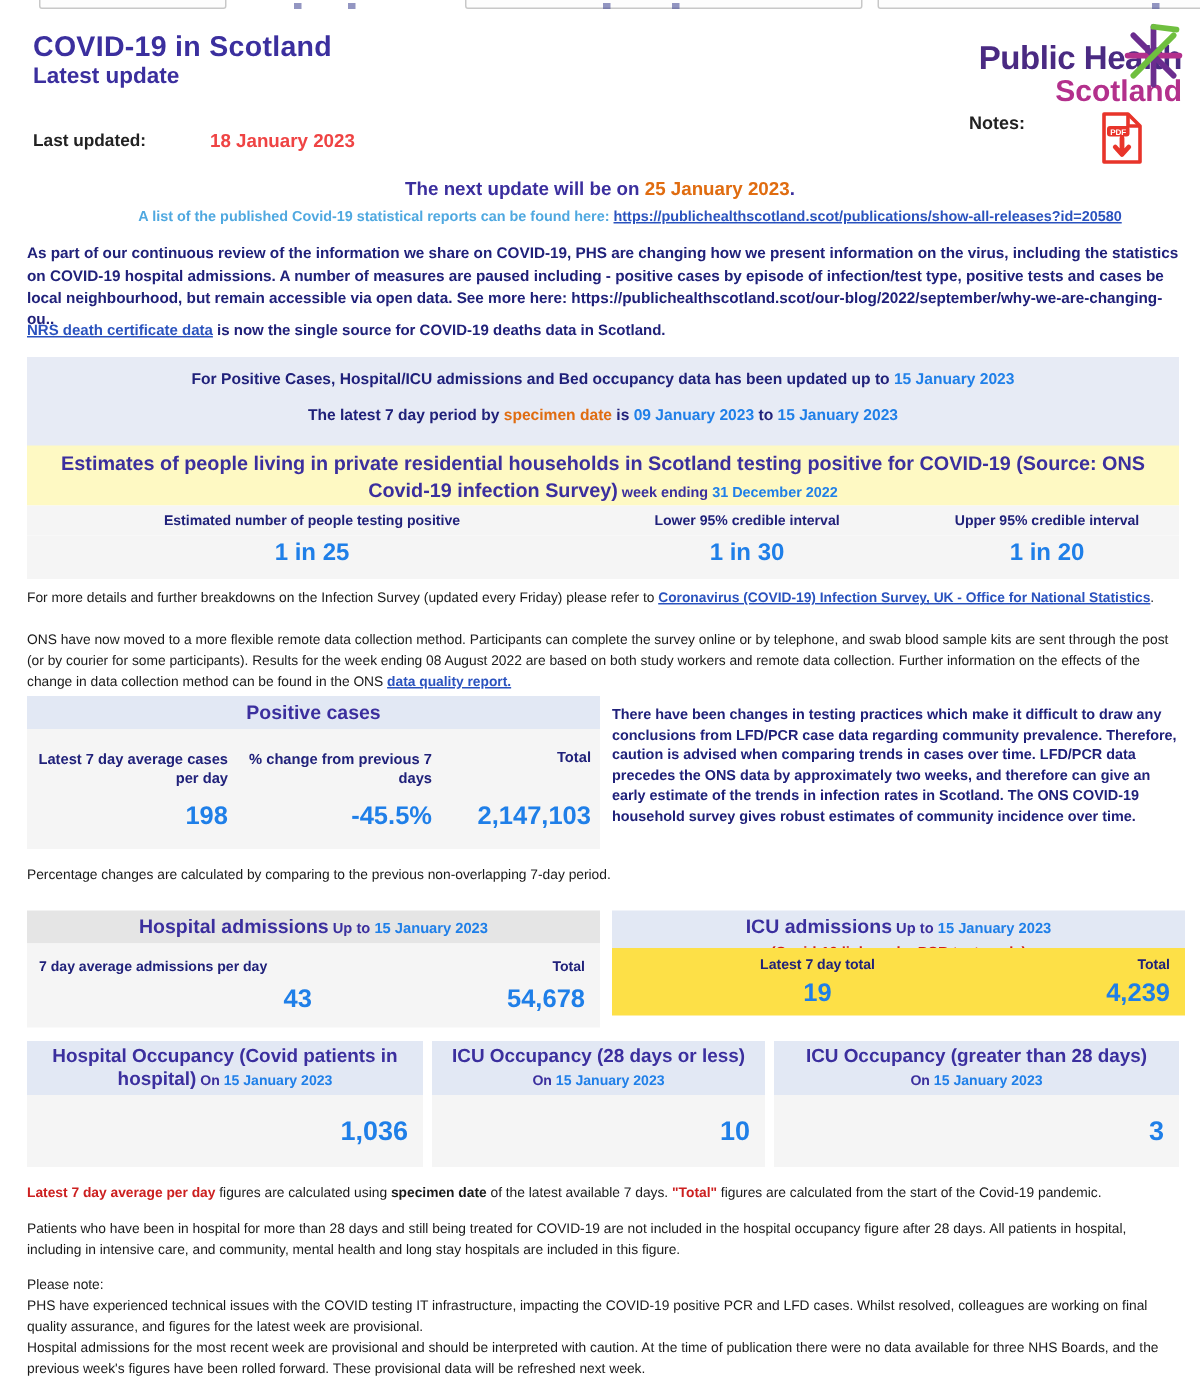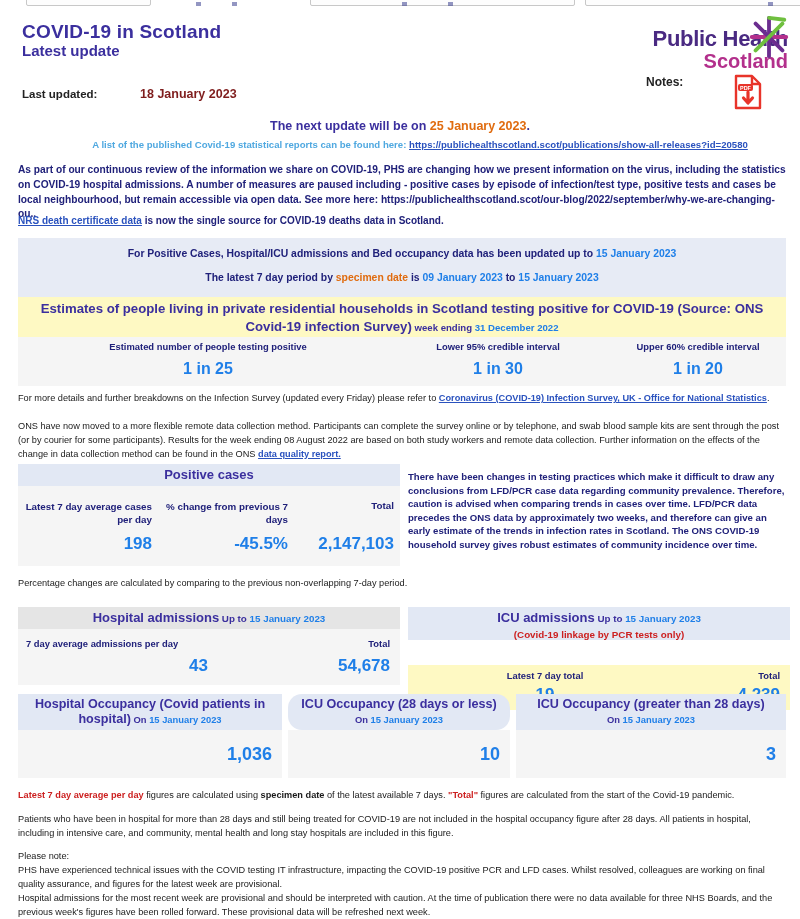--- a/index.html
+++ b/index.html
@@ -31,21 +31,21 @@
   .subtitle {
     position:absolute; left:22px; top:42px;
     font-size:15px; font-weight:bold; color:#3b2f9e;
   }
   .lastupd-label {
     position:absolute; left:22px; top:88px;
     font-size:11.5px; font-weight:bold; color:#222;
   }
   .lastupd-val {
     position:absolute; left:140px; top:87px;
-    font-size:12.5px; font-weight:bold; color:#7f1d1d;
+    font-size:12.5px; font-weight:bold; color:#ef4444;
   }
 
   
   .logo { position:absolute; right:12px; top:28px; text-align:right; }
   .logo-ph { font-size:22px; font-weight:bold; color:#4a2a82; line-height:1.02; letter-spacing:-.3px;}
   .logo-sc { font-size:20px; font-weight:bold; color:#b3308c; line-height:1.02; margin-top:1px;}
   .logo-star { position:absolute; right:-4px; top:-14px; width:46px; height:46px; }
 
   .notes-label { position:absolute; left:646px; top:75px; font-size:12px; font-weight:bold; color:#222; }
   .pdf-icon { position:absolute; left:733px; top:74px; width:30px; height:36px; }
@@ -176,22 +176,22 @@
     font-size:17px; font-weight:bold; color:#1f7fe8;}
 
   .icu-head {
     position:absolute; left:408px; top:607px; width:382px; height:33px;
     background:#e2e8f4; text-align:center; padding-top:3px;
     font-size:13px; font-weight:bold; color:#3b2f9e; line-height:1.25;
   }
   .icu-head .sm { font-size:9.8px; }
   .icu-head .red { font-size:9.8px; color:#cc2020; font-weight:bold; }
   .icu-body {
-    position:absolute; left:408px; top:665px; width:382px; height:45px;
-    background:#fef9c3;
+    position:absolute; left:408px; top:632px; width:382px; height:45px;
+    background:#fde047;
   }
   .icu-l1 { position:absolute; left:52px; top:5px; width:170px; text-align:center;
     font-size:9.4px; font-weight:bold; color:#20217a;}
   .icu-l2 { position:absolute; left:262px; top:5px; width:110px; text-align:right;
     font-size:9.4px; font-weight:bold; color:#20217a;}
   .icu-v1 { position:absolute; left:52px; top:20px; width:170px; text-align:center;
     font-size:17px; font-weight:bold; color:#1f7fe8;}
   .icu-v2 { position:absolute; left:262px; top:20px; width:110px; text-align:right;
     font-size:17px; font-weight:bold; color:#1f7fe8;}
 
@@ -201,21 +201,21 @@
     text-align:center; padding-top:3px;
     font-size:12.6px; font-weight:bold; color:#3b2f9e; line-height:1.22;
   }
   .occ-head .sm { font-size:9.4px; }
   .occ-body { position:absolute; top:730px; height:48px; background:#f5f5f5; }
   .occ-num {
     position:absolute; right:10px; top:14px;
     font-size:18px; font-weight:bold; color:#1f7fe8;
   }
   .occ1-h { left:18px;  width:264px; }
-  .occ2-h { left:288px; width:222px;border-radius:14px; }
+  .occ2-h { left:288px; width:222px; }
   .occ3-h { left:516px; width:270px; }
   .occ1-b { left:18px;  width:264px; }
   .occ2-b { left:288px; width:222px; }
   .occ3-b { left:516px; width:270px; }
 
   
   .fn1 {
     position:absolute; left:18px; top:790px; width:768px;
     font-size:9.2px; color:#1a1a1a;
   }
@@ -302,21 +302,21 @@
     <span>Covid-19 infection Survey)</span><span class="sm"> week ending </span><span class="sm blu">31 December 2022</span>
   </div>
   <div class="ons-sub">
     <div class="ons-c1">
         <span class="lbl" style="left:0;width:380px;text-align:center;">Estimated number of people testing positive</span>
       </div>
     <div class="ons-c2">
         <span class="lbl" style="left:0;width:200px;text-align:center;">Lower 95% credible interval</span>
       </div>
     <div class="ons-c3">
-        <span class="lbl" style="left:0;width:200px;text-align:center;">Upper 60% credible interval</span>
+        <span class="lbl" style="left:0;width:200px;text-align:center;">Upper 95% credible interval</span>
       </div>
   </div>
   <div class="ons-val">
     <div class="ons-c1">
         <span class="num" style="left:0;width:380px;text-align:center;">1 in 25</span>
       </div>
     <div class="ons-c2">
         <span class="num" style="left:0;width:200px;text-align:center;">1 in 30</span>
       </div>
     <div class="ons-c3">

